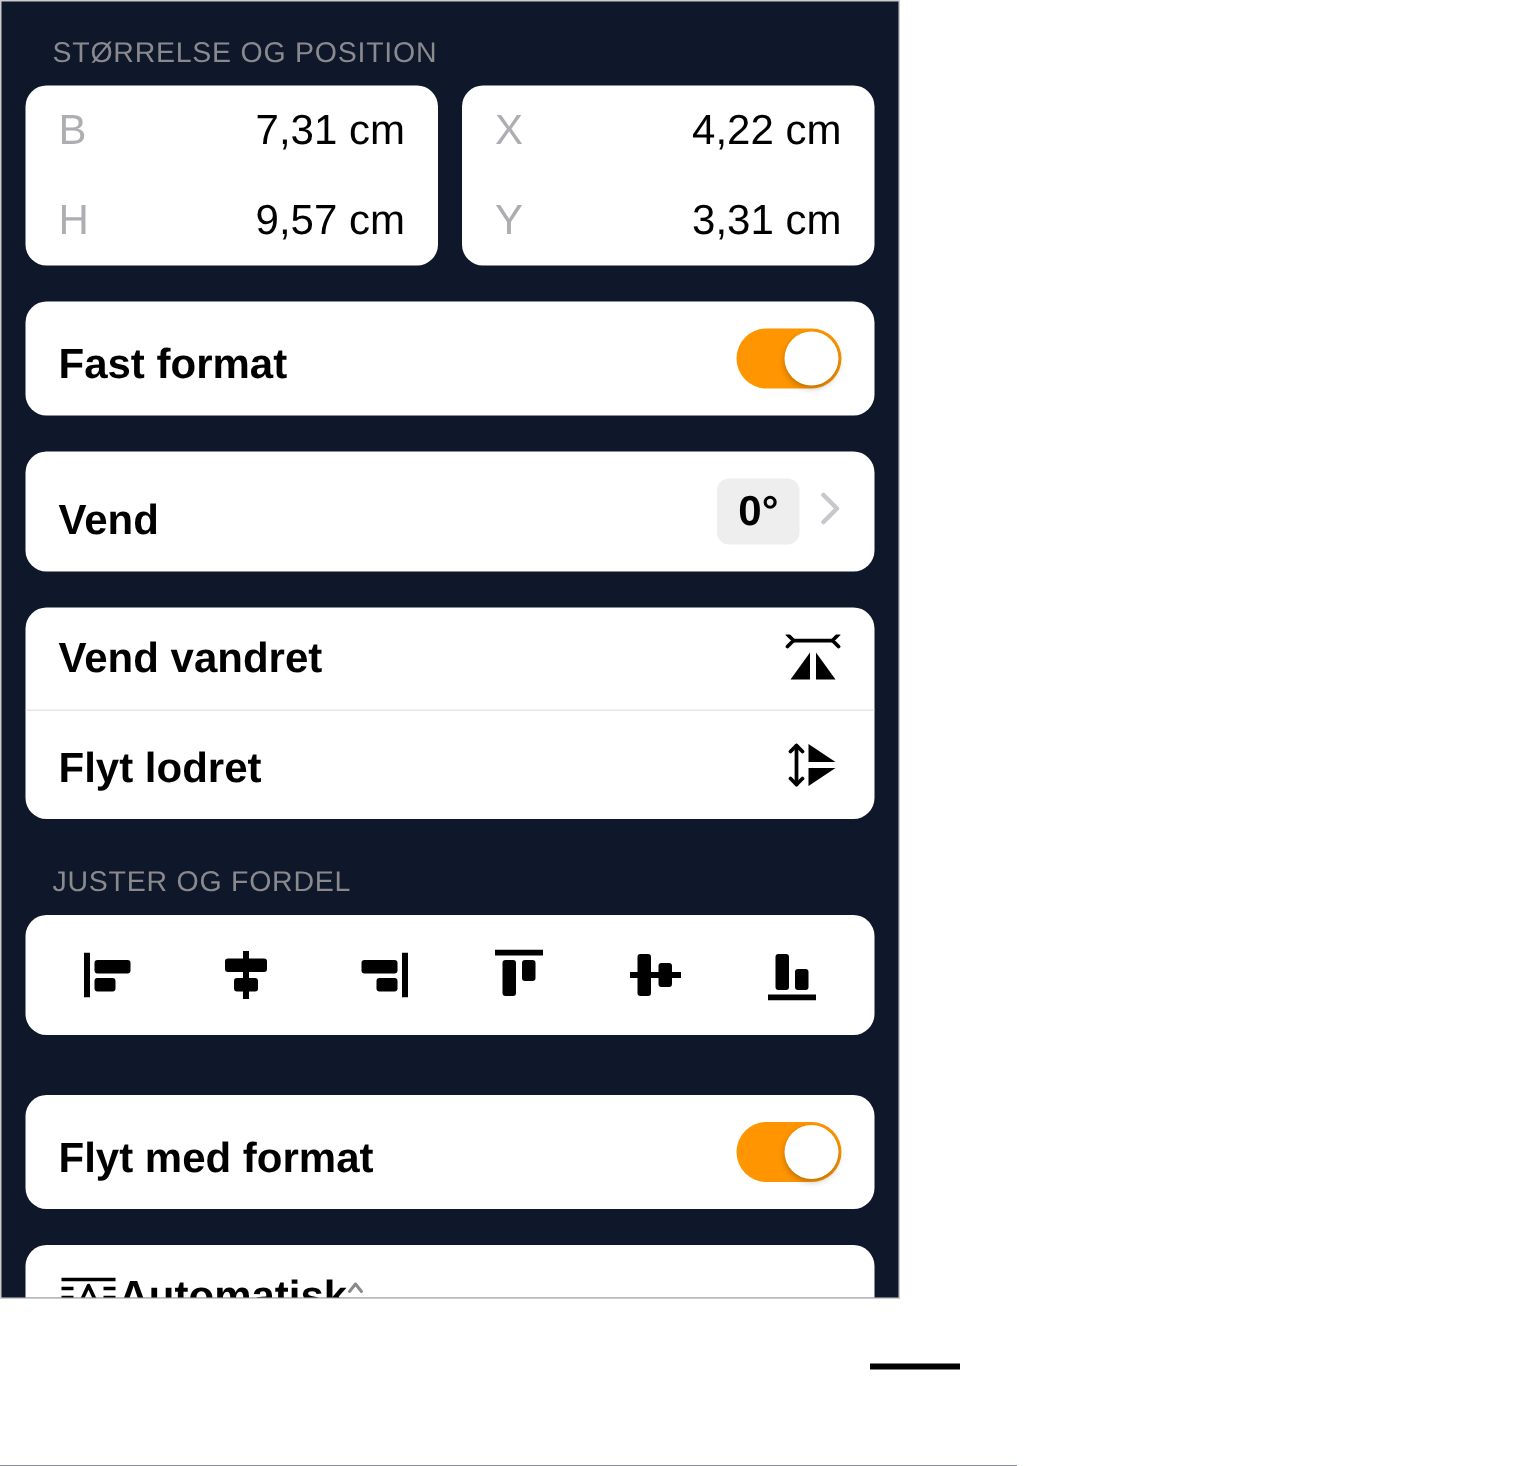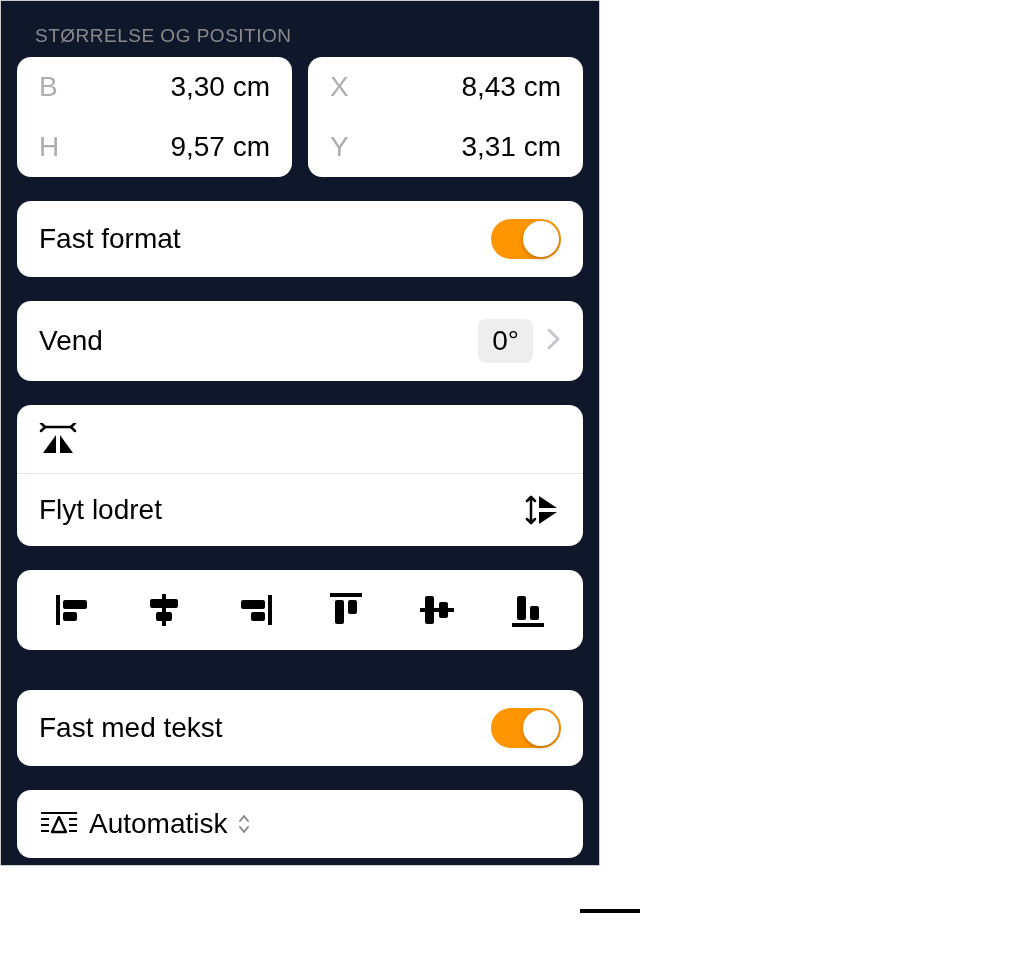--- a/index.html
+++ b/index.html
@@ -46,25 +46,26 @@
     display: flex;
     align-items: center;
     justify-content: space-between;
     padding: 14px 22px;
     font-size: 28px;
   }
   .sp-label { color: #aeaeb2; width: 30px; }
   .sp-value { color: #000; font-weight: 400; }
   .row {
     display: flex;
-    align-items: center;
+    align-items: flex-end;
     justify-content: space-between;
     padding: 18px 22px;
     font-size: 28px;
     color: #000;
+    font-weight: bold;
   }
   .row + .row { border-top: 1px solid #e5e5ea; }
   .toggle {
     width: 70px;
     height: 40px;
     border-radius: 20px;
     position: relative;
     cursor: pointer;
   }
   .toggle.on { background: #ff9500; }
@@ -105,21 +106,21 @@
     width: 60px;
     height: 44px;
     display: flex;
     align-items: center;
     justify-content: center;
     cursor: pointer;
   }
   .wrap-right {
     display: flex;
     align-items: center;
-    gap: 10px;
+    gap: 0;
     color: #000;
     font-size: 28px;
   }
   .updown {
     display: flex;
     flex-direction: column;
     color: #8a8a8e;
     font-size: 13px;
     line-height: 10px;
     gap: 2px;
@@ -136,31 +137,31 @@
 </head>
 <body>
 
 <div class="panel">
 
   <div class="section-header">STØRRELSE OG POSITION</div>
   <div class="size-pos-wrap">
     <div class="size-pos-col">
       <div class="sp-row">
         <span class="sp-label">B</span>
-        <span class="sp-value">3,30 cm</span>
+        <span class="sp-value">7,31 cm</span>
       </div>
       <div class="sp-row">
         <span class="sp-label">H</span>
         <span class="sp-value">9,57 cm</span>
       </div>
     </div>
     <div class="size-pos-col">
       <div class="sp-row">
         <span class="sp-label">X</span>
-        <span class="sp-value">8,43 cm</span>
+        <span class="sp-value">4,22 cm</span>
       </div>
       <div class="sp-row">
         <span class="sp-label">Y</span>
         <span class="sp-value">3,31 cm</span>
       </div>
     </div>
   </div>
 
   <div class="card">
     <div class="row">
@@ -180,20 +181,21 @@
           <svg width="14" height="22" viewBox="0 0 14 22">
               <path d="M2 2 L11 11 L2 20" stroke="#c7c7cc" stroke-width="3" fill="none" stroke-linecap="round" stroke-linejoin="round"></path>
             </svg>
         </span>
       </div>
     </div>
   </div>
 
   <div class="card">
     <div class="row">
+      <span>Vend vandret</span>
       <span class="icon-slot">
         <svg width="38" height="32" viewBox="0 0 38 32">
           <path d="M6 4 L32 4" stroke="#000" stroke-width="2.5" stroke-linecap="round"></path>
           <path d="M6 4 L2 8 M6 4 L2 0 M32 4 L36 8 M32 4 L36 0" stroke="#000" stroke-width="2.5" stroke-linecap="round"></path>
           <path d="M4 30 L17 12 L17 30 Z" fill="#000"></path>
           <path d="M34 30 L21 12 L21 30 Z" fill="#000"></path>
         </svg>
       </span>
     </div>
     <div class="row">
@@ -202,20 +204,21 @@
         <svg width="36" height="36" viewBox="0 0 36 36">
           <path d="M6 5 L6 31" stroke="#000" stroke-width="2.5" stroke-linecap="round"></path>
           <path d="M6 5 L2 9 M6 5 L10 9 M6 31 L2 27 M6 31 L10 27" stroke="#000" stroke-width="2.5" stroke-linecap="round"></path>
           <path d="M14 4 L32 16 L14 16 Z" fill="#000"></path>
           <path d="M14 32 L32 20 L14 20 Z" fill="#000"></path>
         </svg>
       </span>
     </div>
   </div>
 
+  <div class="section-header">JUSTER OG FORDEL</div>
   <div class="card">
     <div class="align-grid">
       <div class="align-btn">
         <svg width="34" height="30" viewBox="0 0 34 30">
             <rect x="0" y="0" width="4" height="30" fill="#000"></rect>
             <rect x="7" y="5" width="24" height="9" rx="2" fill="#000"></rect>
             <rect x="7" y="17" width="14" height="9" rx="2" fill="#000"></rect>
           </svg>
       </div>
       <div class="align-btn">
@@ -251,21 +254,21 @@
             <rect x="0" y="30" width="32" height="4" fill="#000"></rect>
             <rect x="5" y="3" width="9" height="24" rx="2" fill="#000"></rect>
             <rect x="18" y="13" width="9" height="14" rx="2" fill="#000"></rect>
           </svg>
       </div>
     </div>
   </div>
 
   <div class="card" style="margin-top:40px;">
     <div class="row">
-      <span>Fast med tekst</span>
+      <span>Flyt med format</span>
       <div class="toggle on">
         <div class="knob"></div>
       </div>
     </div>
   </div>
 
   <div class="card" style="margin-bottom:0;">
     <div class="row">
       <div class="wrap-right">
         <span class="icon-slot">

